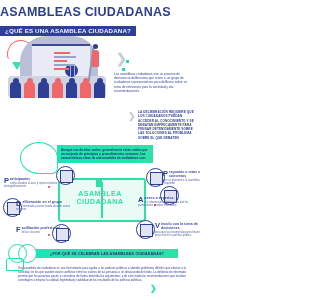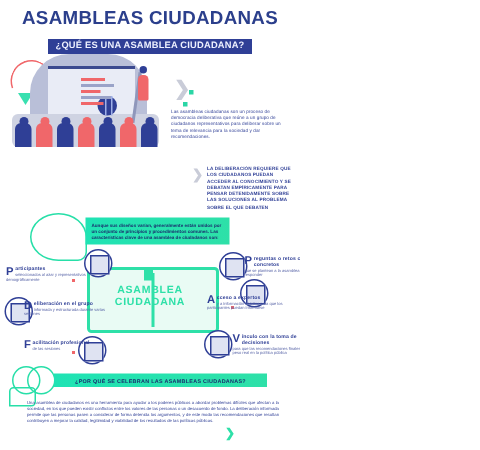--- a/index.html
+++ b/index.html
@@ -5,21 +5,21 @@
   html,body{margin:0;padding:0;}
   body{
     width:200px;height:300px;overflow:hidden;
     background:#ffffff;
     font-family:"Liberation Sans", sans-serif;
     position:relative;
   }
   .page{position:relative;width:200px;height:300px;overflow:hidden;background:#fff;}
 
   
-  .header{position:absolute;left:0;top:6px;width:200px;text-align:center;}
+  .header{position:absolute;left:0;top:6px;width:200px;text-align:left;}
   .title{
     font-size:12.5px;font-weight:bold;letter-spacing:.2px;
     color:#2b3f8c;line-height:13px;
   }
   .subtitle-band{
     display:inline-block;background:#2f3f96;color:#eef1ff;
     font-size:6.2px;font-weight:bold;letter-spacing:.15px;
     padding:2px 5px 2px 5px;margin-top:2px;line-height:6px;
   }
 

